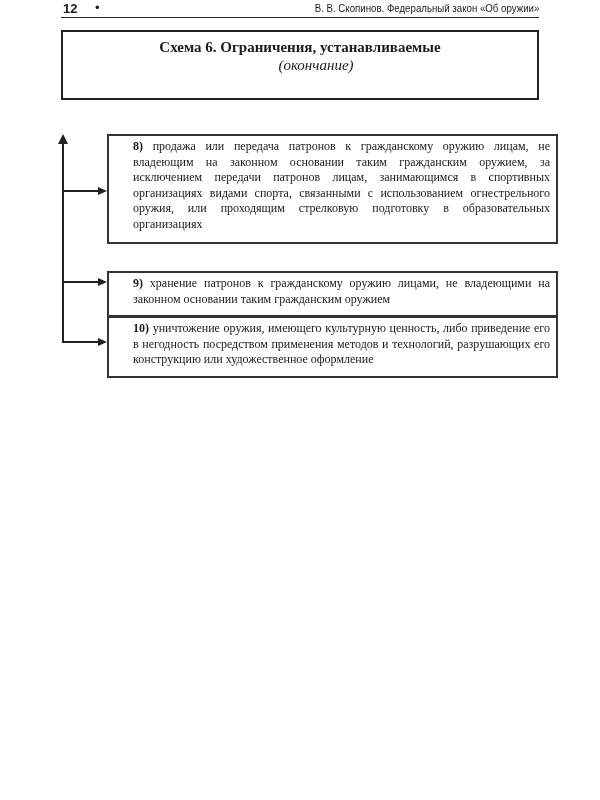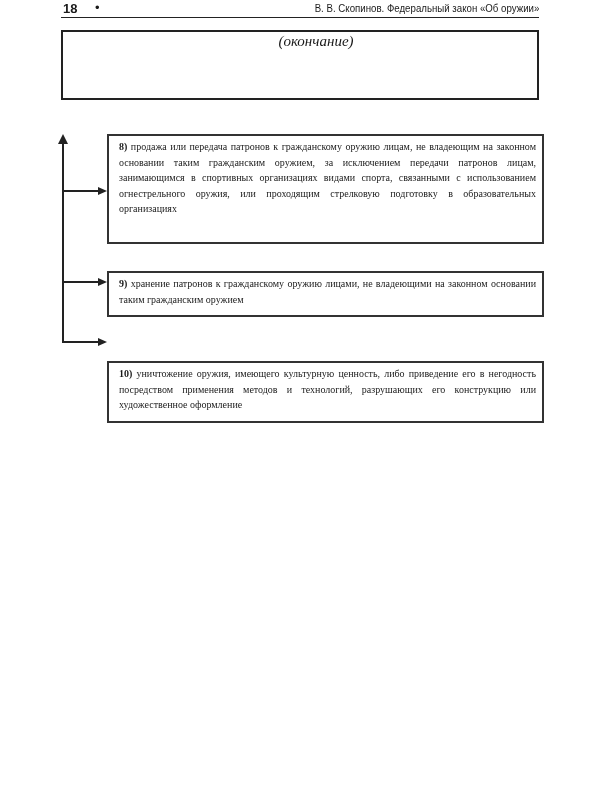--- a/index.html
+++ b/index.html
@@ -9,33 +9,34 @@
   .bullet { position:absolute; left:34px; top:0px; font-family:"Liberation Sans", sans-serif; font-size:13px; }
   .running-title { position:absolute; right:0; top:2px; font-family:"Liberation Sans", sans-serif; font-size:11px; transform:scaleX(0.88); transform-origin:right; white-space:nowrap; }
   .title-box { position:absolute; left:61px; top:30px; width:474px; height:66px; border:2px solid #222; text-align:center; font-family:"Liberation Serif", serif; }
   .title-line { font-size:15px; font-weight:bold; line-height:18px; }
   .title-line.first { margin-top:6px; }
   .title-sub { font-size:15px; font-style:italic; line-height:18px;margin-left:32px; }
   .vline { position:absolute; left:62px; top:140px; width:1.5px; height:203px; background:#222; }
   .arrow-up { position:absolute; left:58px; top:134px; width:0; height:0; border-left:5px solid transparent; border-right:5px solid transparent; border-bottom:10px solid #222; }
   .hline { position:absolute; left:62px; height:1.5px; width:38px; background:#222; }
   .arrow-right { position:absolute; left:98px; width:0; height:0; border-top:4px solid transparent; border-bottom:4px solid transparent; border-left:9px solid #222; }
-  .item-box { position:absolute; left:107px; width:417px; border:2px solid #333; padding:3px 6px 4px 10px; font-family:"Liberation Serif", serif; font-size:10px; line-height:15.5px; text-align:justify; }
+  .item-box { position:absolute; left:107px; width:417px; border:2px solid #333; padding:3px 6px 4px 24px; font-family:"Liberation Serif", serif; font-size:12px; line-height:15.5px; text-align:justify; }
   .item-num { font-weight:bold; }
 </style>
 </head>
 <body>
 
 <div class="header">
-  <span class="page-num">18</span>
+  <span class="page-num">12</span>
   <span class="bullet">•</span>
   <span class="running-title">В. В. Скопинов. Федеральный закон «Об оружии»</span>
 </div>
 
 <div class="title-box">
+  <div class="title-line first">Схема 6. Ограничения, устанавливаемые</div>
   <div class="title-sub">(окончание)</div>
 </div>
 
 <div>
   <div class="arrow-up"></div>
   <div class="vline"></div>
   <div class="hline" style="top:190px;"></div>
   <div class="arrow-right" style="top:187px;"></div>
   <div class="hline" style="top:281px;"></div>
   <div class="arrow-right" style="top:278px;"></div>
@@ -44,15 +45,15 @@
 </div>
 
 <div class="item-box" style="top:134px; height:99px;">
   <span class="item-num">8)</span><span> продажа или передача патронов к гражданскому оружию лицам, не владеющим на законном основании таким гражданским оружием, за исключением передачи патронов лицам, занимающимся в спортивных организациях видами спорта, связанными с использованием огнестрельного оружия, или проходящим стрелковую подготовку в образовательных организациях</span>
 </div>
 
 <div class="item-box" style="top:258px; height:35px;margin-top:13px;">
   <span class="item-num">9)</span><span> хранение патронов к гражданскому оружию лицами, не владеющими на законном основании таким гражданским оружием</span>
 </div>
 
-<div class="item-box" style="top:316px; height:51px;margin-top:45px;">
+<div class="item-box" style="top:316px; height:51px;">
   <span class="item-num">10)</span><span> уничтожение оружия, имеющего культурную ценность, либо приведение его в негодность посредством применения методов и технологий, разрушающих его конструкцию или художественное оформление</span>
 </div>
 
 </body></html>

